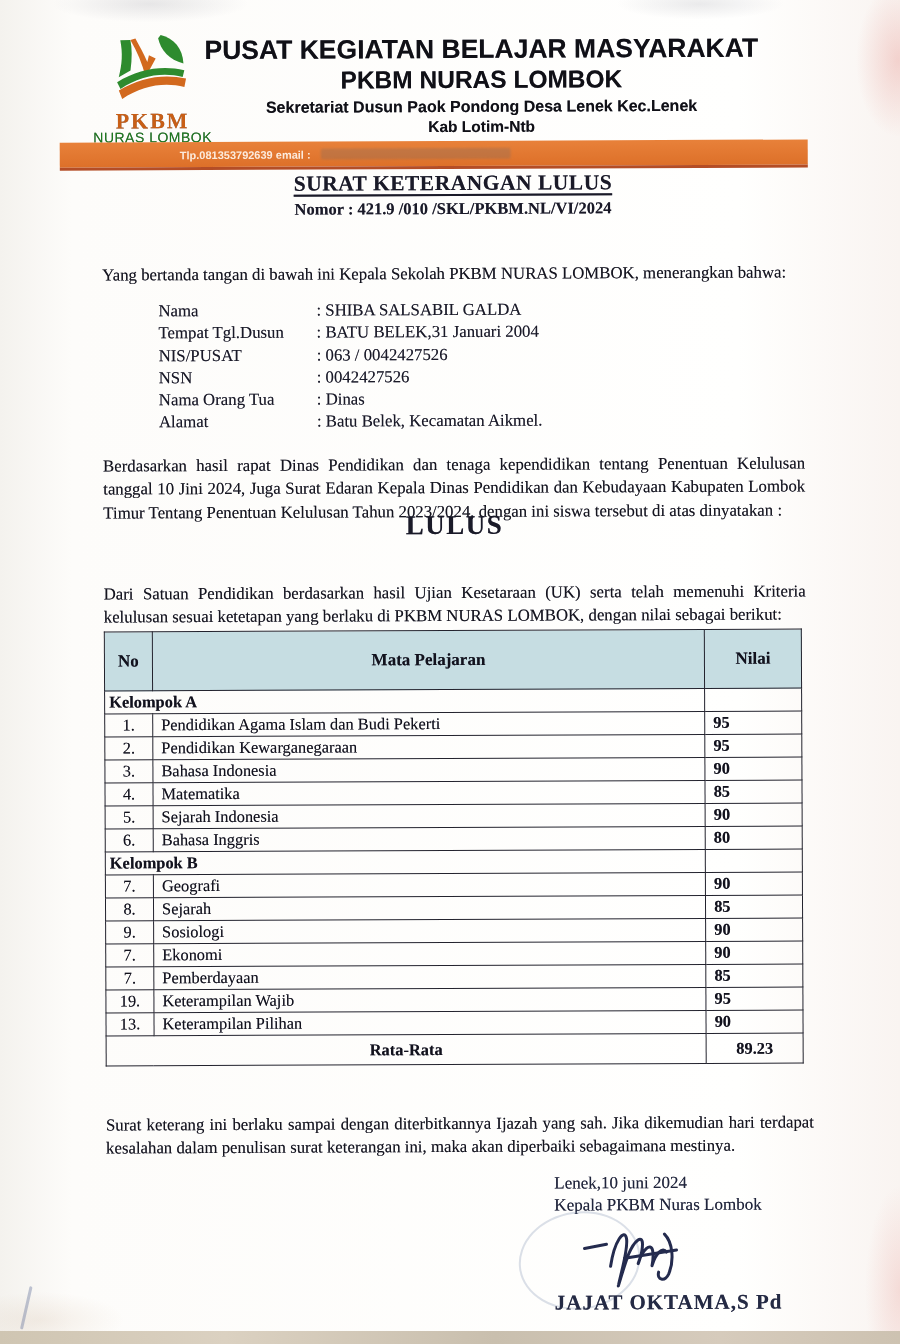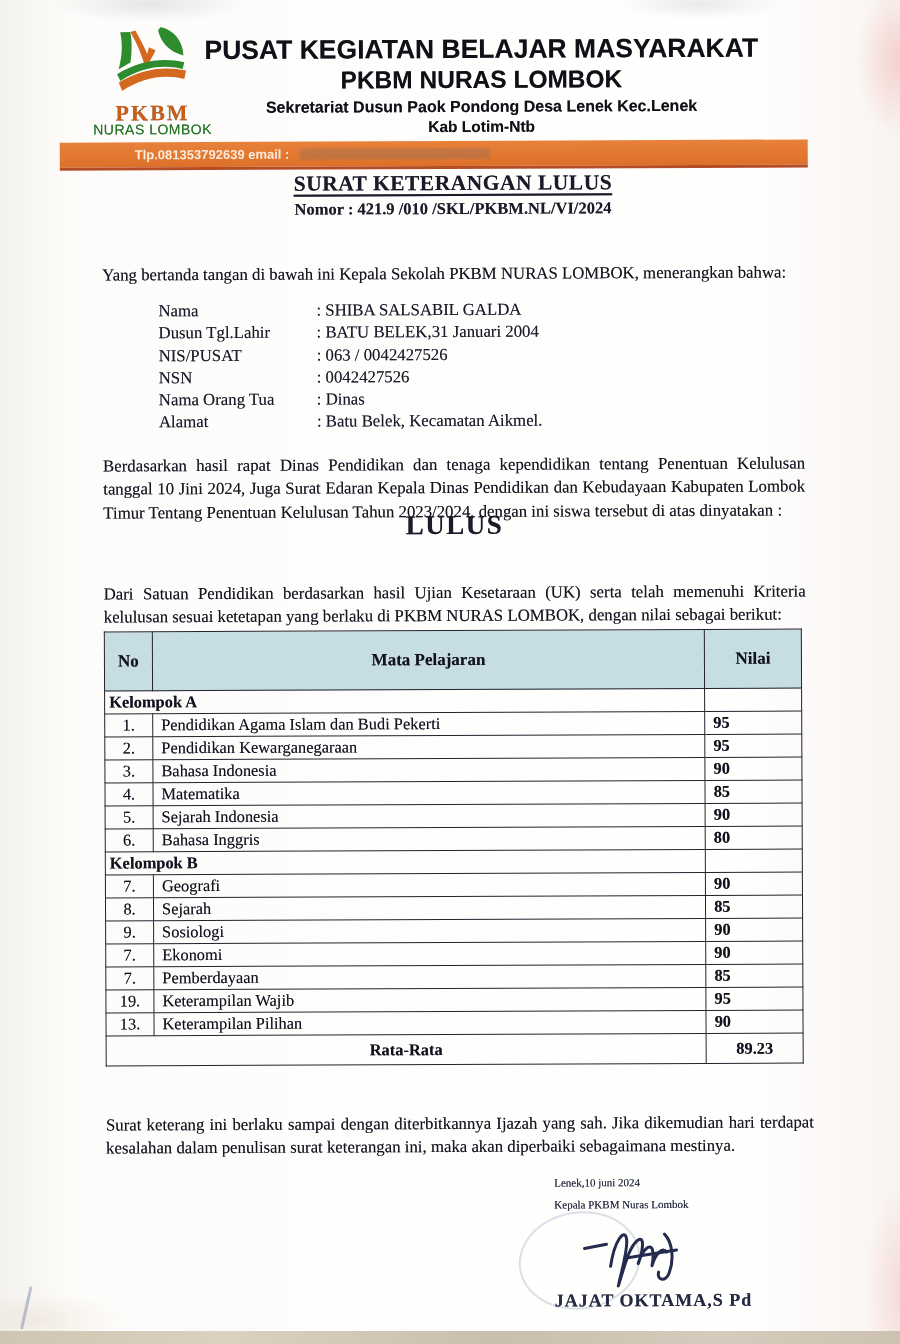--- a/index.html
+++ b/index.html
@@ -15,37 +15,37 @@
       radial-gradient(120px 22px at 700px 4px, rgba(150,150,160,.20), transparent 70%),
       radial-gradient(60px 110px at 898px 60px, rgba(226,120,112,.28), transparent 70%),
       radial-gradient(50px 150px at 900px 1290px, rgba(226,120,112,.20), transparent 70%),
       radial-gradient(120px 40px at 40px 1320px, rgba(200,170,140,.18), transparent 70%),
       linear-gradient(90deg,#f4f2ee,#fdfcfa 8%,#fffffe 82%,#f9f4f1);
     color:#1a1a28;
   }
   .doc{position:absolute;inset:0;transform:rotate(-0.25deg);text-shadow:0 0 .4px rgba(20,20,45,.55);}
 
   
-  .logo-block{position:absolute;left:90px;top:24px;width:130px;text-align:center;}
+  .logo-block{position:absolute;left:90px;top:32px;width:130px;text-align:center;}
   .logo-acronym{font-weight:bold;font-size:22px;letter-spacing:2px;color:#c95f16;line-height:20px;}
   .logo-name{font-family:"Liberation Sans",sans-serif;font-weight:normal;font-size:14px;letter-spacing:.5px;color:#1e7a1e;line-height:13px;}
   .head-text{position:absolute;left:195px;top:34px;width:578px;text-align:center;font-family:"Liberation Sans",sans-serif;color:#101016;}
   .head-line1{font-size:26.5px;font-weight:bold;line-height:31px;}
   .head-line2{font-size:24.5px;font-weight:bold;line-height:29px;}
   .head-addr1{font-size:16px;font-weight:bold;line-height:21px;margin-top:2px;}
   .head-addr2{font-size:15.5px;font-weight:bold;line-height:19px;}
   .contact-bar{
     position:absolute;left:62px;top:141px;width:748px;height:25px;
     background:linear-gradient(#e8813a,#dd7029);
     border-bottom:3px solid #b44d26;
     display:flex;align-items:center;
   }
   .contact-text{
-    font-family:"Liberation Sans",sans-serif;font-size:13px;font-weight:bold;
-    color:rgba(255,250,245,.88);margin-left:75px;text-shadow:none;text-align:right;
+    font-family:"Liberation Sans",sans-serif;font-size:11px;font-weight:bold;
+    color:rgba(255,250,245,.88);margin-left:120px;text-shadow:none;text-align:right;
   }
   .email-redacted{display:inline-block;width:190px;height:11px;margin-left:10px;border-radius:2px;
     background:rgba(120,105,100,.30);filter:blur(1px);}
 
   
   .title-block{position:absolute;left:60px;top:171px;width:790px;text-align:center;}
   .title-heading{
     font-size:21.5px;font-weight:bold;letter-spacing:.5px;margin:0;
     text-decoration:underline;text-underline-offset:4px;text-decoration-thickness:2px;
   }
@@ -72,22 +72,22 @@
     font-size:16.4px;color:#12121d;}
   table.grades th,table.grades td{border:1.6px solid #23232e;}
   table.grades thead th{height:56px;background:#c6dde2;font-size:17px;font-weight:bold;}
   table.grades td{height:19.4px;padding:1px 8px;}
   td.c-no{text-align:center;padding:1px 2px;}
   td.c-score{text-align:left;font-weight:bold;}
   tr.group-row td{font-weight:bold;padding-left:4px;}
   tr.avg-row td{height:27px;font-weight:bold;text-align:center;}
 
   
-  .sig-block{position:absolute;left:552px;top:1173px;font-size:11px;line-height:21.5px;color:#20253c;}
-  .sig-name{position:absolute;left:552px;top:1291px;font-size:18px;font-weight:bold;
+  .sig-block{position:absolute;left:552px;top:1173px;font-size:17px;line-height:21.5px;color:#20253c;}
+  .sig-name{position:absolute;left:552px;top:1291px;font-size:21px;font-weight:bold;
     letter-spacing:1px;color:#242a44;}
   .stamp-outline{position:absolute;left:516px;top:1212px;width:118px;height:94px;border-radius:50%;
     border:2.5px solid rgba(125,145,175,.28);transform:rotate(-8deg);}
   .signature-svg{position:absolute;left:578px;top:1221px;}
 
   
   .bottom-strip{position:absolute;left:0;right:0;bottom:0;height:13px;
     background:linear-gradient(90deg,#cfc5b2,#dbd1c1 25%,#c9bfae 55%,#d6cbbc 80%,#cdc2b1);}
   .pen-mark{position:absolute;left:22px;bottom:16px;width:3px;height:44px;border-radius:3px;
     background:rgba(100,115,155,.40);transform:rotate(13deg);}
@@ -130,21 +130,21 @@
     </div>
 
     <p class="para p-intro">Yang bertanda tangan di bawah ini Kepala Sekolah PKBM NURAS LOMBOK, menerangkan bahwa:</p>
 
     <div class="student">
       <div class="field-row">
         <span class="field-label">Nama</span>
         <span class="field-value">: SHIBA SALSABIL GALDA</span>
       </div>
       <div class="field-row">
-        <span class="field-label">Dusun Tgl.Lahir</span>
+        <span class="field-label">Tempat Tgl.Dusun</span>
         <span class="field-value">: BATU BELEK,31 Januari 2004</span>
       </div>
       <div class="field-row">
         <span class="field-label">NIS/PUSAT</span>
         <span class="field-value">: 063 / 0042427526</span>
       </div>
       <div class="field-row">
         <span class="field-label">NSN</span>
         <span class="field-value">: 0042427526</span>
       </div>

